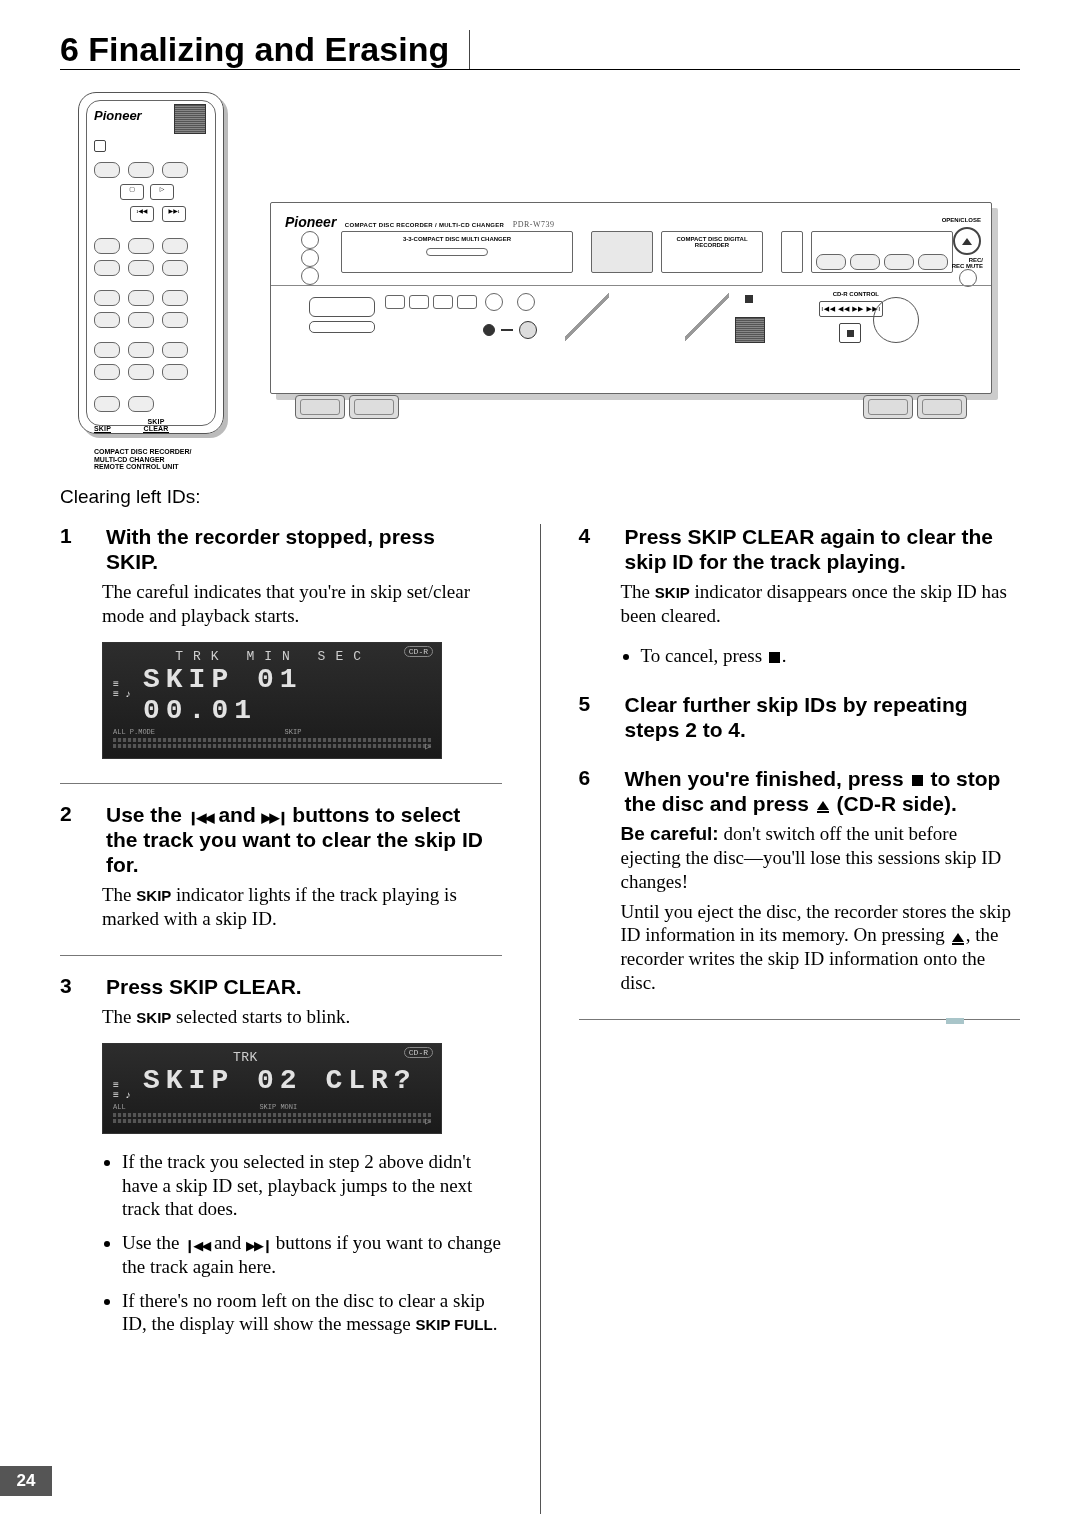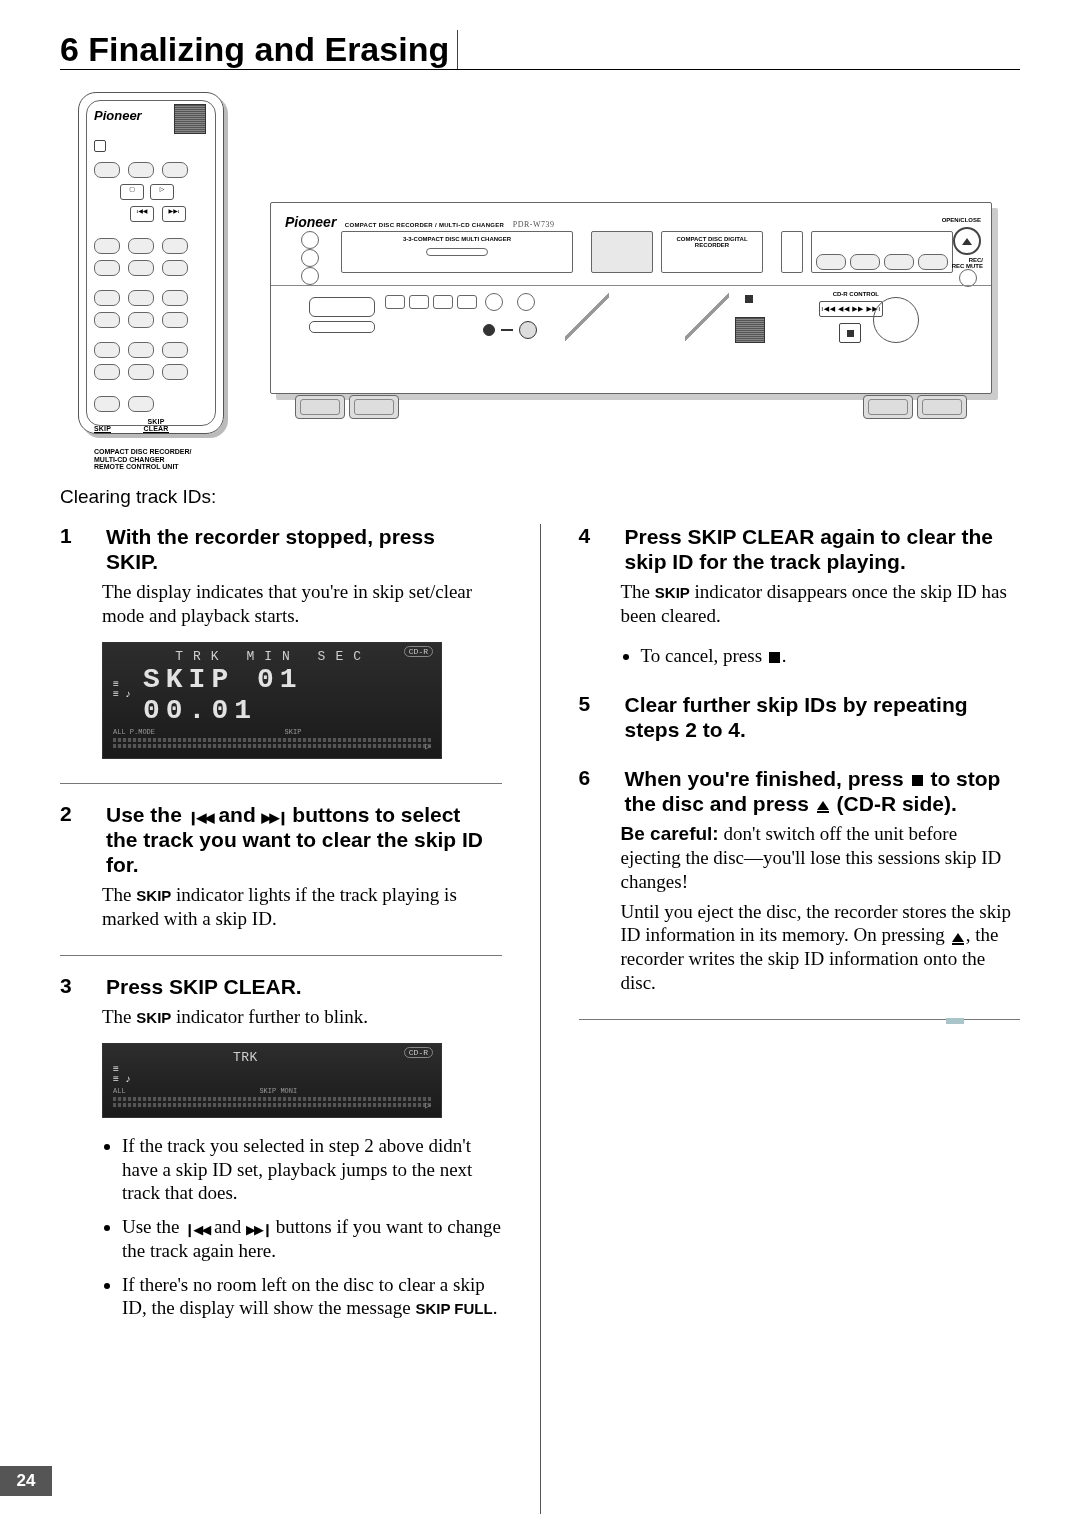--- a/index.html
+++ b/index.html
@@ -1,19 +1,19 @@
 <!DOCTYPE html>
 <html><head>
 <meta charset="utf-8">
 <style>
   html,body{margin:0;padding:0;background:#fff;}
   body{width:1080px;height:1526px;position:relative;font-family:Georgia,"Times New Roman",serif;color:#000;}
   .page{padding:30px 60px 0 60px;box-sizing:border-box;}
   .title-row{display:flex;align-items:flex-end;}
-  .title{font-family:"Helvetica Neue",Arial,sans-serif;font-weight:700;font-size:34px;margin:0;padding-right:8px;border-right:1px solid #444;}
+  .title{font-family:"Helvetica Neue",Arial,sans-serif;font-weight:700;font-size:34px;margin:0;padding-right:20px;border-right:1px solid #444;}
   .title-rule{flex:1;height:1px;background:#000;margin-bottom:3px;}
   .hero{display:flex;gap:30px;margin-top:22px;}
   
   .remote{width:180px;height:380px;position:relative;}
   .remote-body{position:absolute;left:18px;top:0;width:144px;height:340px;border:1px solid #555;border-radius:18px;box-shadow:4px 4px 0 #bbb;}
   .remote-inner{position:absolute;left:26px;top:8px;width:128px;height:324px;border:1px solid #666;border-radius:14px;}
   .brand-area{position:absolute;left:34px;top:14px;width:112px;height:34px;font-family:Arial,sans-serif;}
   .brand-text{font-style:italic;font-weight:700;font-size:13px;}
   .cdlogo{position:absolute;right:0;top:-2px;width:30px;height:28px;background:repeating-linear-gradient(#555,#555 1px,#888 1px,#888 2px);border:1px solid #333;}
   .lil-cd{position:absolute;left:34px;top:48px;width:10px;height:10px;border:1px solid #444;border-radius:2px;}
@@ -248,30 +248,30 @@
           <div class="big-circ"></div>
         </div>
         <div class="feet fl"></div>
           <div class="feet fl2"></div>
         <div class="feet fr"></div>
           <div class="feet fr2"></div>
       </div>
     </div>
   </div>
 
-  <p class="intro">Clearing track IDs:</p>
+  <p class="intro">Clearing left IDs:</p>
 
   <div class="cols">
 
     <div class="col left">
 
       <div class="step">
         <span class="num">1</span>
         <span class="head">With the recorder stopped, press SKIP.</span>
-        <p class="body">The display indicates that you're in skip set/clear mode and playback starts.</p>
+        <p class="body">The careful indicates that you're in skip set/clear mode and playback starts.</p>
         <div class="lcd">
           <span class="lcd-pill">CD-R</span>
           <div class="lcd-tiny" style="text-align:right;padding-right:60px;letter-spacing:10px;">TRK        MIN    SEC</div>
           <div class="lcd-main">
               <span class="lcd-prefix">≡<br>≡♪</span>
               <span>SKIP  01  00.01</span>
             </div>
           <div class="lcd-sub">
               <span>ALL     P.MODE</span>
               <span>SKIP</span>
@@ -292,27 +292,28 @@
         <p class="body">
           <span> The </span><span class="sb">SKIP</span><span> indicator lights if the track playing is marked with a skip ID.</span>
         </p>
       </div>
       <hr class="sec">
 
       <div class="step">
         <span class="num">3</span>
         <span class="head">Press SKIP CLEAR.</span>
         <p class="body">
-          <span>The </span><span class="sb">SKIP</span><span> indicator further to blink.</span>
+          <span>The </span><span class="sb">SKIP</span><span> selected starts to blink.</span>
         </p>
         <div class="lcd">
           <span class="lcd-pill">CD-R</span>
           <div class="lcd-tiny" style="padding-left:120px;">TRK</div>
           <div class="lcd-main">
               <span class="lcd-prefix">≡<br>≡♪</span>
+              <span>SKIP  02   CLR?</span>
             </div>
           <div class="lcd-sub">
               <span>ALL</span>
               <span>SKIP                         MONI</span>
               <span></span>
             </div>
           <div class="lcd-bars"></div>
             <div class="lcd-bars"></div>
           <span class="lcd-play">▷</span>
         </div>

